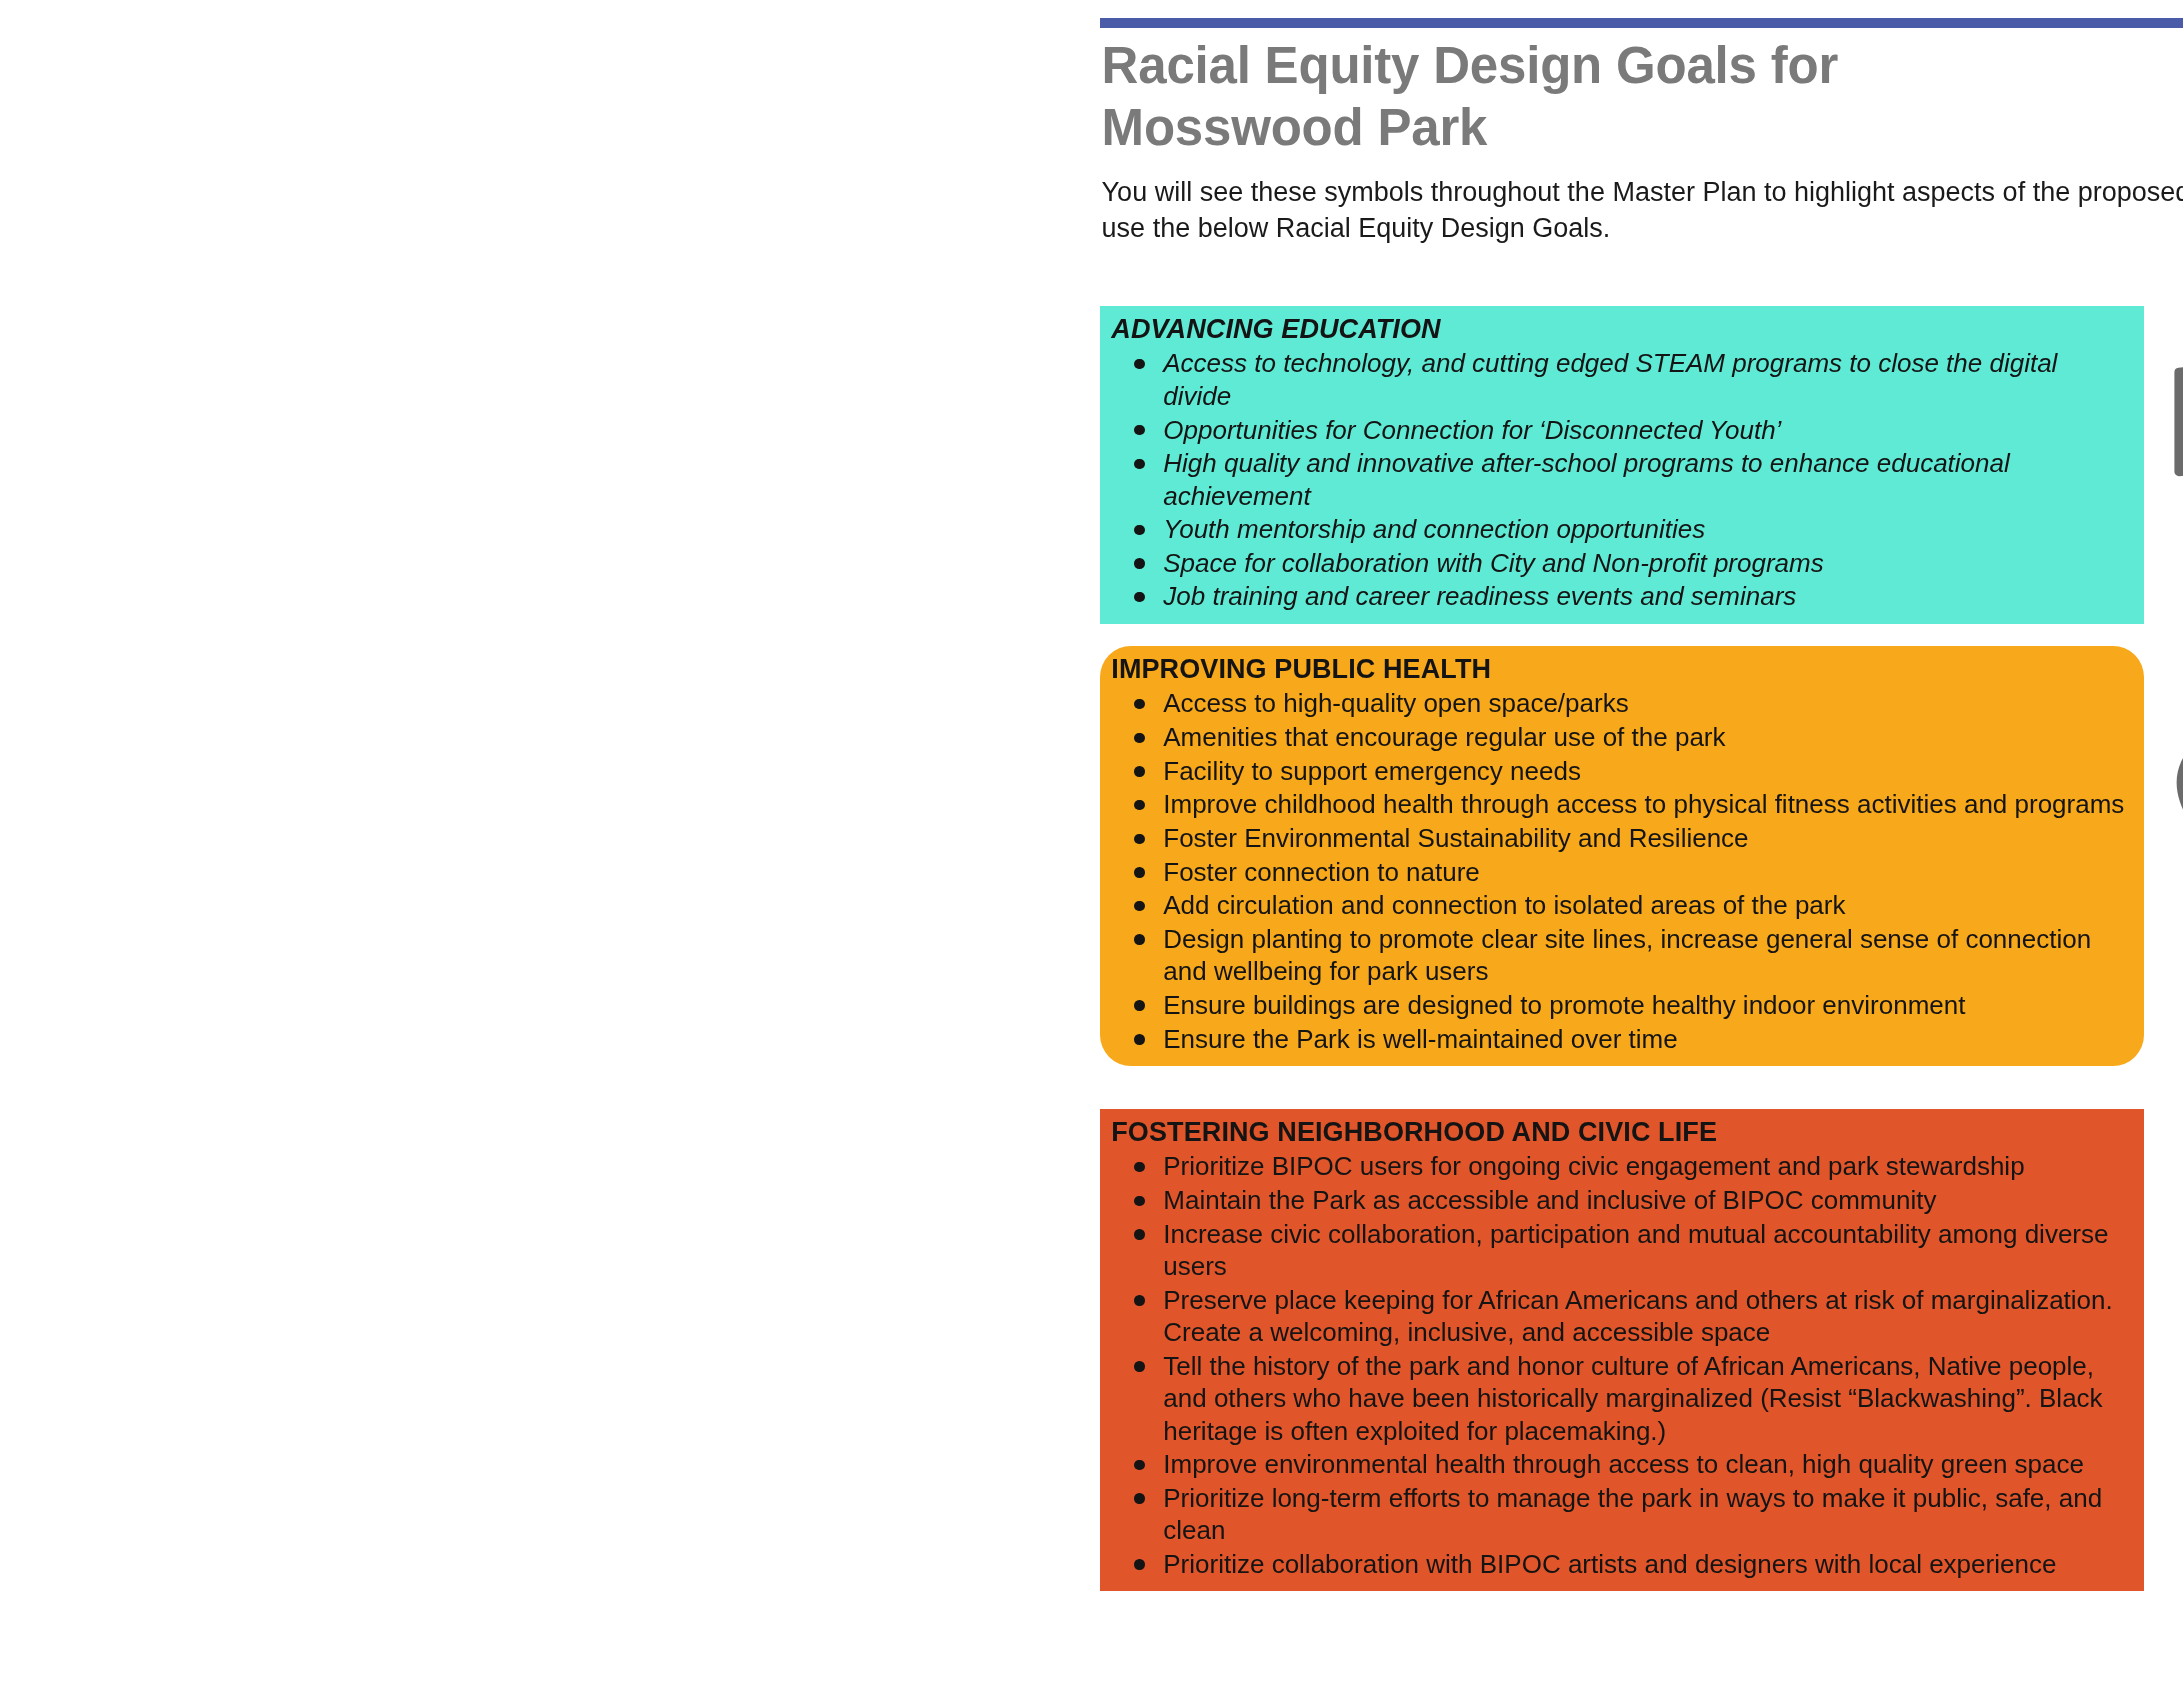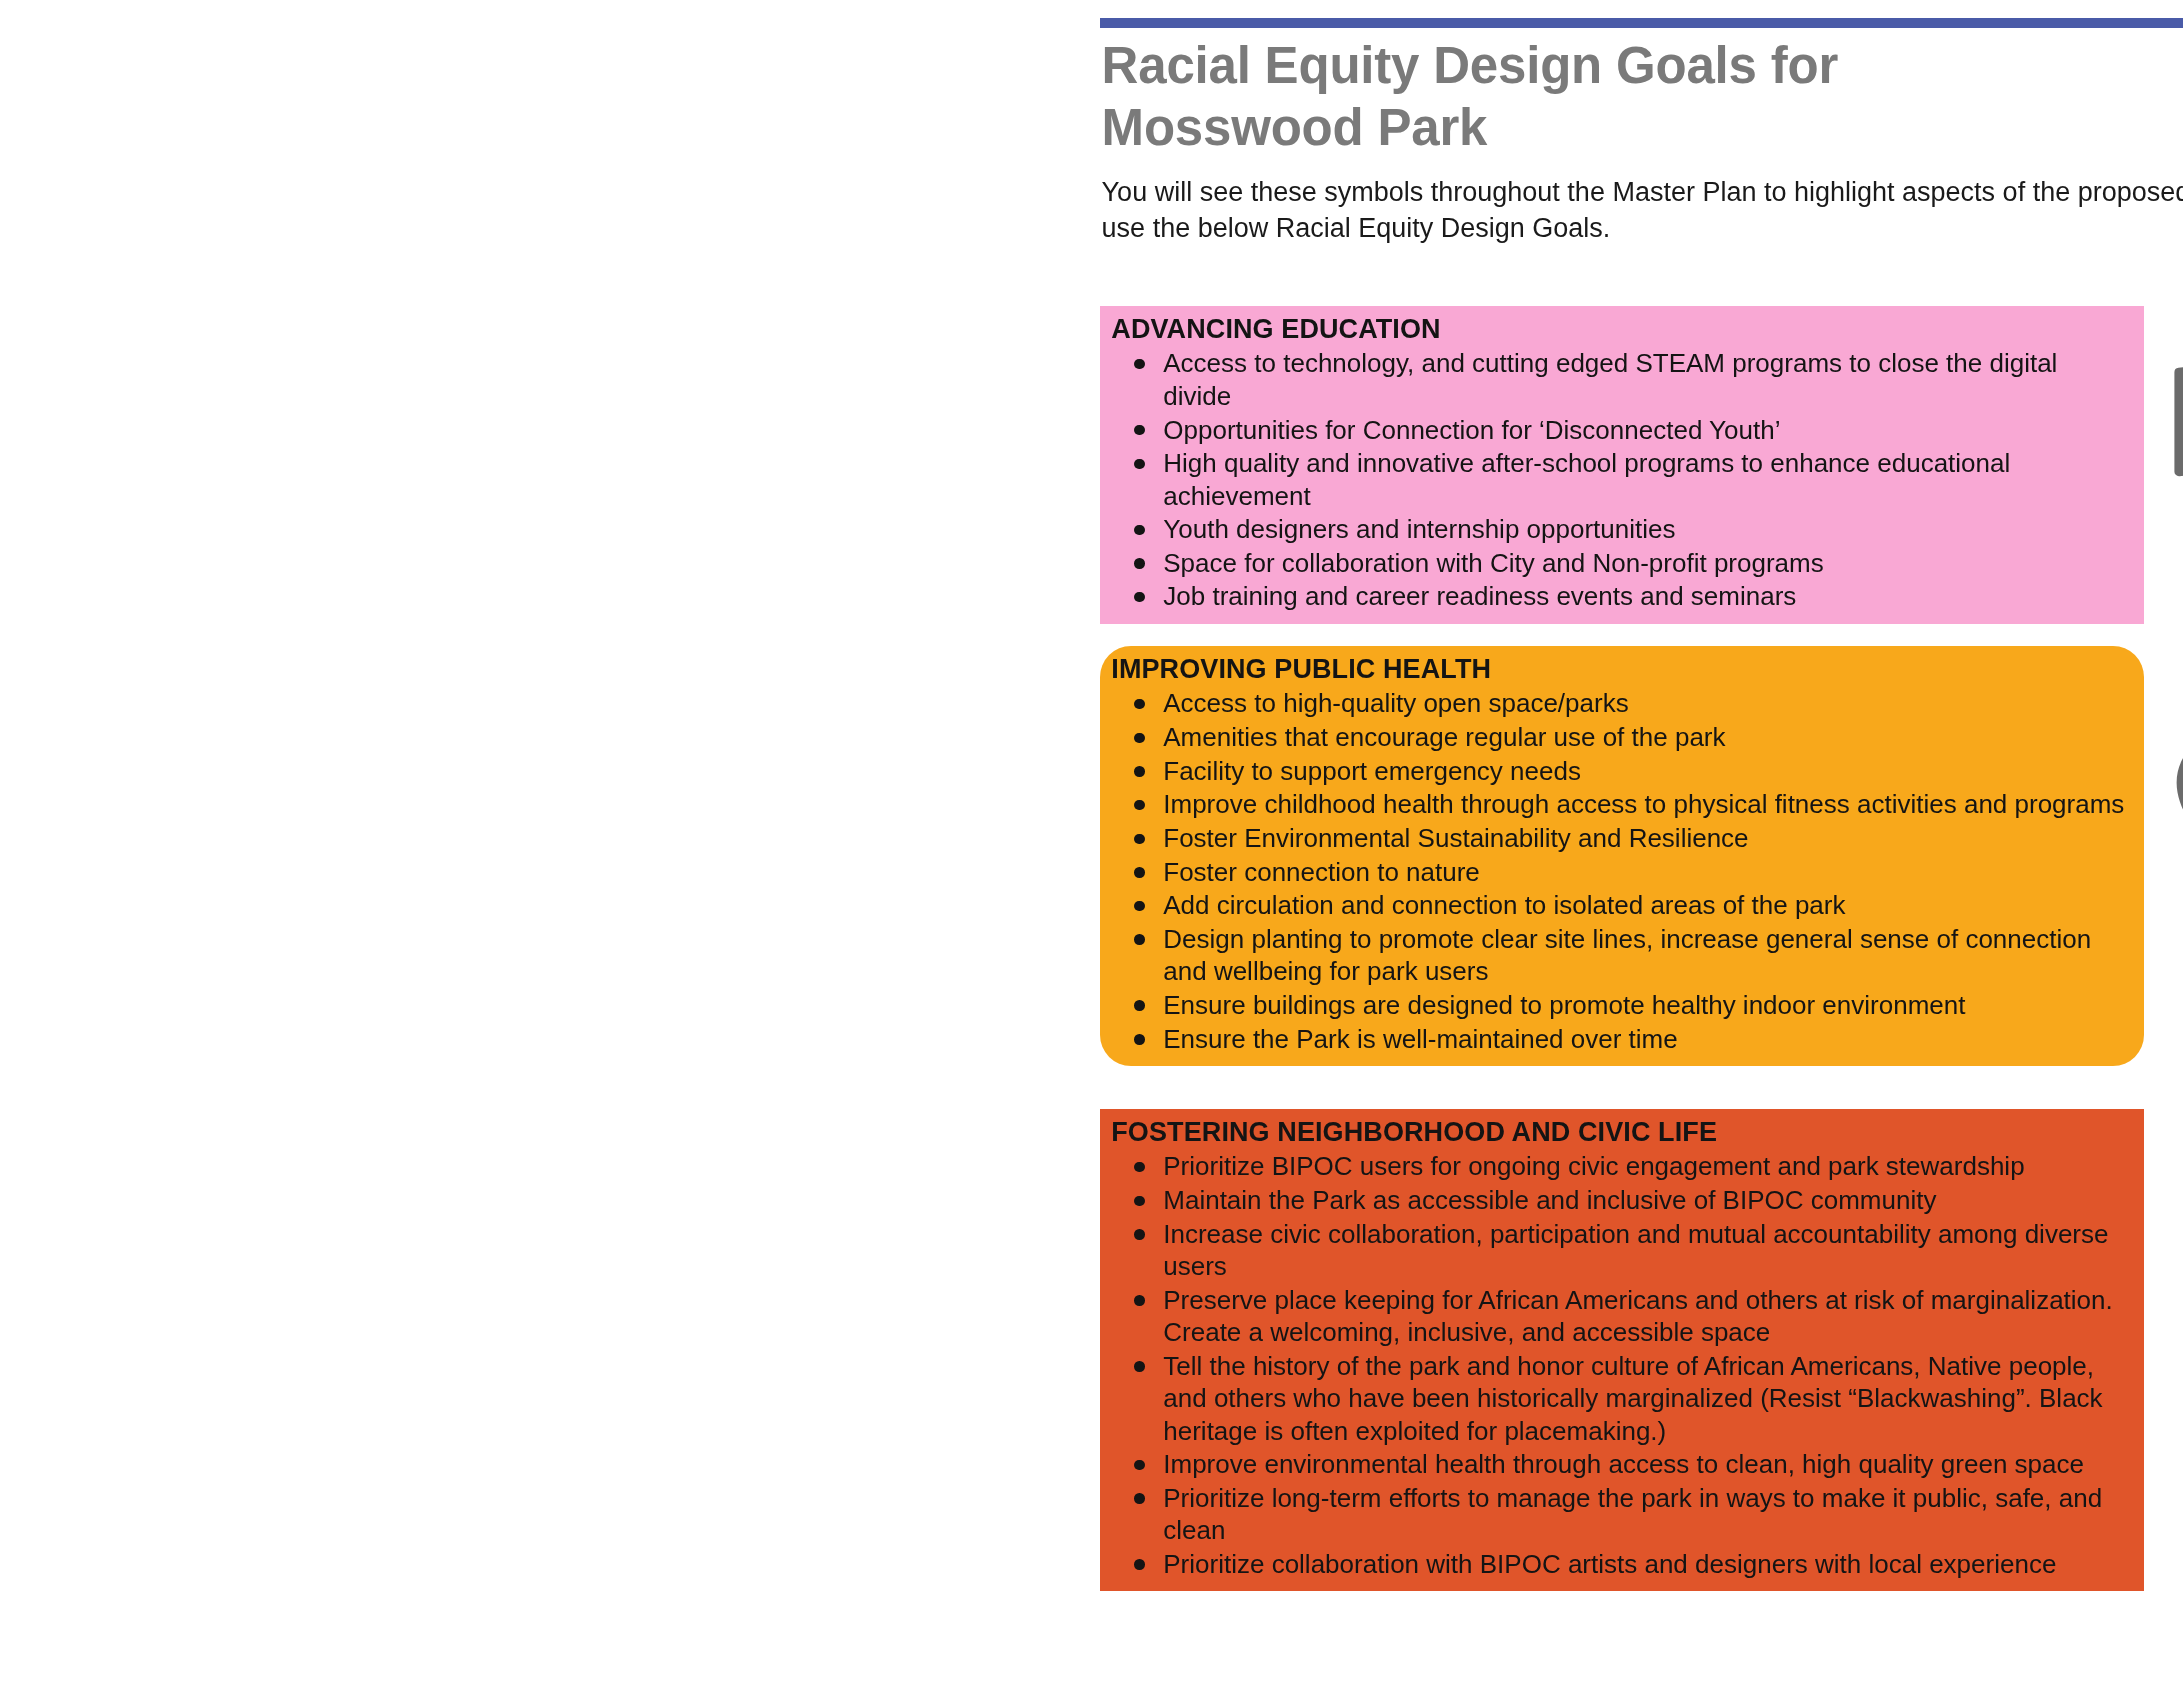--- a/index.html
+++ b/index.html
@@ -90,21 +90,21 @@
     position: absolute;
     width: 201px;
     display: flex;
     align-items: center;
     justify-content: center;
   }
   .icon-wrap svg {
     display: block;
   }
   
-  #block-education { top: 306px; background: #f9a8d4; }
+  #block-education { top: 306px; background: #5eead4; font-style: italic; }
   #block-health { top: 646px; background: #F8A81B; border-radius: 31px; }
   #block-civic { top: 1109px; background: #E0552A; }
 
   #icon-education { left: 1061px; top: 345px; height: 166px; }
   #icon-health { left: 1061px; top: 720px; height: 175px; }
   #icon-civic { left: 1061px; top: 1240px; height: 175px; }
 </style>
 </head>
 <body>
 
@@ -115,21 +115,21 @@
   <div class="doc-title">Racial Equity Design Goals for Mosswood Park</div>
 
   <div class="doc-intro">You will see these symbols throughout the Master Plan to highlight aspects of the proposed design that use the below Racial Equity Design Goals.</div>
 
   <div class="goal-block" id="block-education">
     <div class="goal-heading">ADVANCING EDUCATION</div>
     <ul class="goal-list">
       <li>Access to technology, and cutting edged STEAM programs to close the digital divide</li>
       <li>Opportunities for Connection for ‘Disconnected Youth’</li>
       <li>High quality and innovative after-school programs to enhance educational achievement</li>
-      <li>Youth designers and internship opportunities</li>
+      <li>Youth mentorship and connection opportunities</li>
       <li>Space for collaboration with City and Non-profit programs</li>
       <li>Job training and career readiness events and seminars</li>
     </ul>
   </div>
 
   <div class="icon-wrap" id="icon-education">
     <svg width="192" height="144" viewBox="0 0 110 82" fill="none" stroke="#6b6b6b" stroke-width="5.2" stroke-linejoin="round" stroke-linecap="round">
       <path d="M55 20 C46 10, 30 7, 12 9 L12 66 C30 64, 46 67, 55 76"></path>
       <path d="M55 20 C64 10, 80 7, 98 9 L98 66 C80 64, 64 67, 55 76"></path>
       <path d="M55 22 L55 74"></path>

